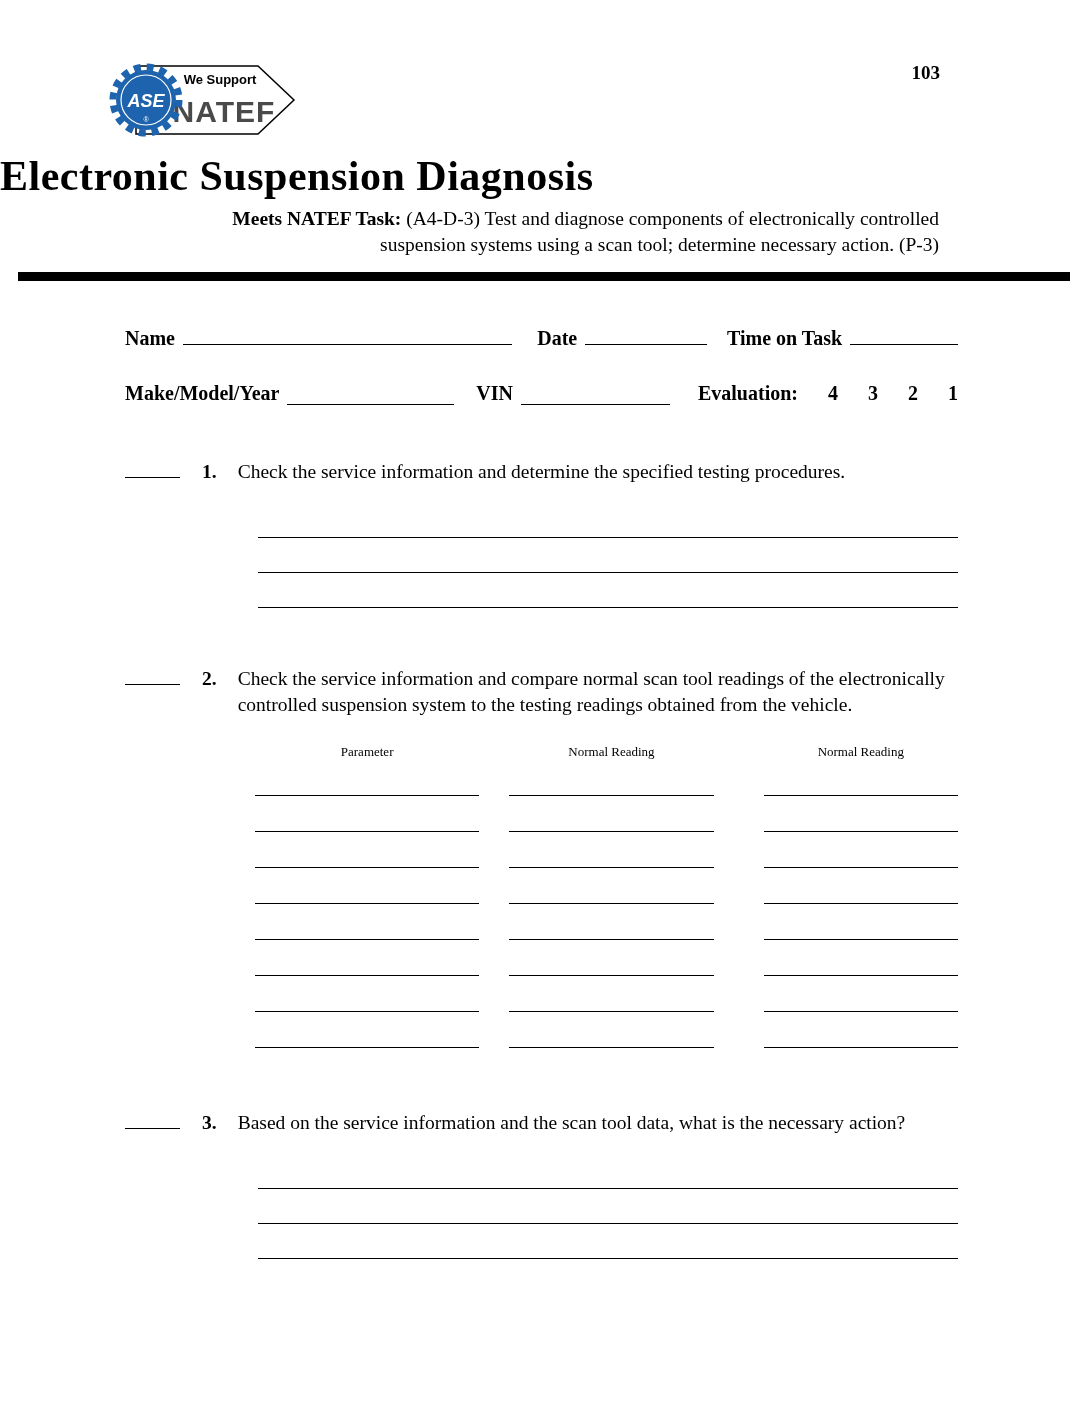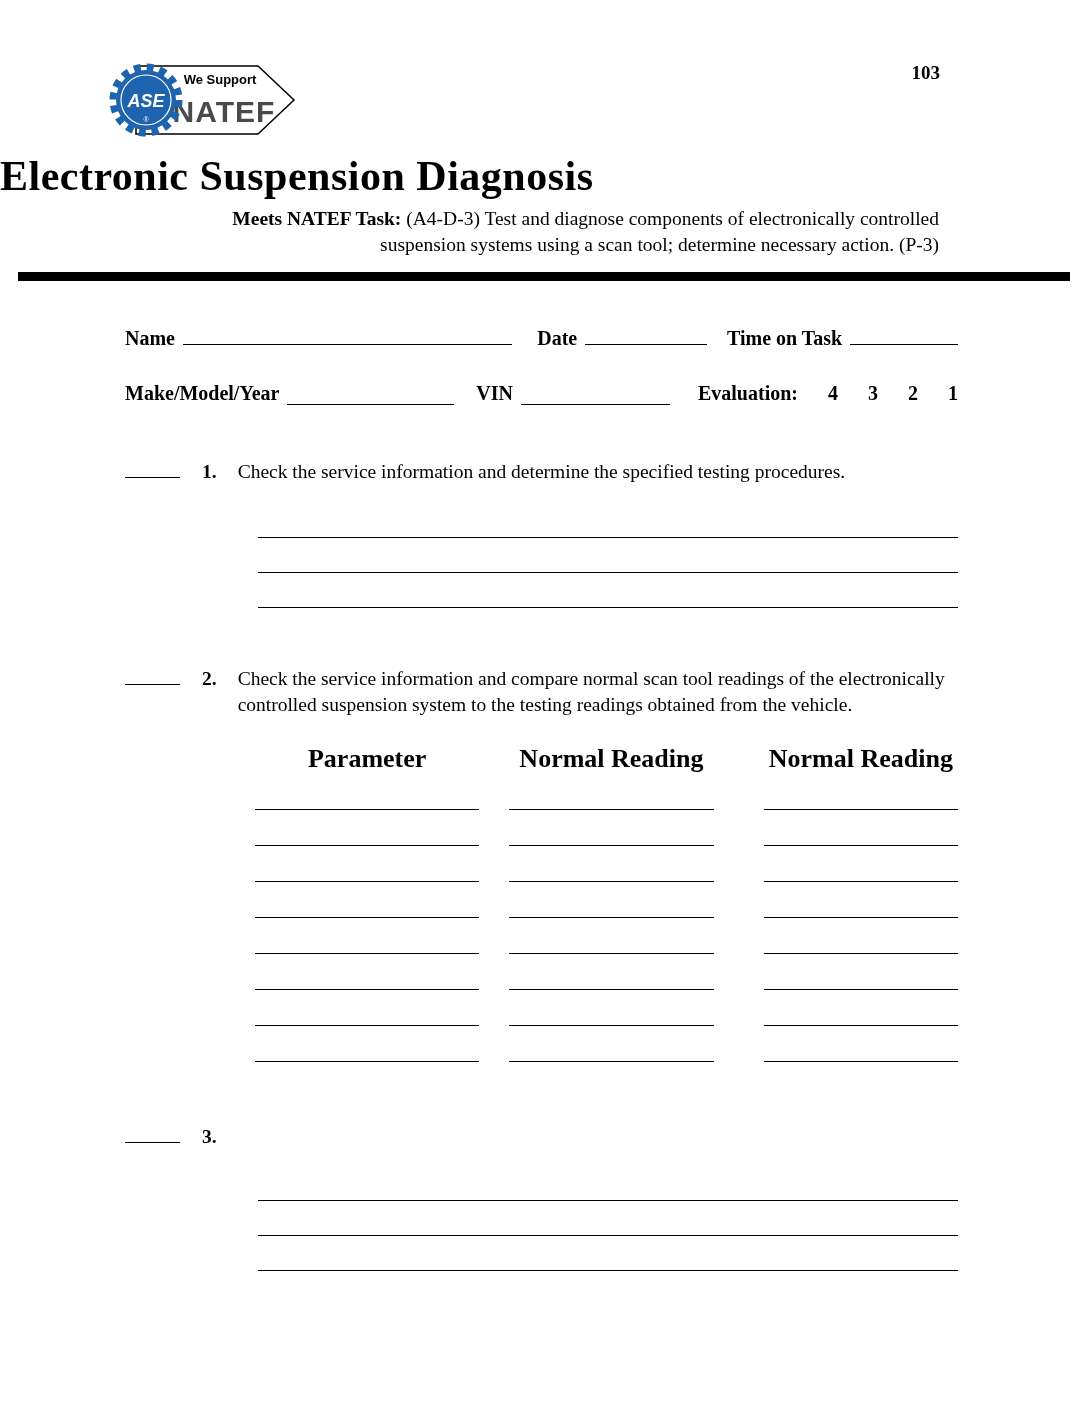--- a/index.html
+++ b/index.html
@@ -58,21 +58,21 @@
   .q1 { margin-top: 54px; }
   .q2 { margin-top: 58px; }
   .q3 { margin-top: 62px; }
   .score-blank { flex: 0 0 55px; border-bottom: 1.5px solid #000; height: 19px; }
   .qnum { font-weight: bold; margin-left: 22px; }
   .qtext { margin-left: 21px; max-width: 745px; line-height: 1.33; }
   .answer-lines { margin-left: 133px; width: 700px; }
   .answer-lines .answer-line { height: 35px; border-bottom: 1px solid #000; }
   .answer-lines { margin-top: 18px; }
   .scan-table { margin-left: 130px; margin-top: 26px; }
-  .thead { display: flex; font-weight: bold; font-size: 26px; }
+  .thead { display: flex; font-weight: normal; font-size: 13px; }
   .th1 { width: 225px; text-align: center; }
   .th2 { width: 205px; text-align: center; margin-left: 30px; }
   .th3 { width: 195px; text-align: center; margin-left: 50px; }
   .trow { display: flex; height: 36px; }
   .trow .cell { border-bottom: 1px solid #000; height: 100%; }
   .c1 { width: 225px; }
   .c2 { width: 205px; margin-left: 30px; }
   .c3 { width: 195px; margin-left: 50px; }
   .logo-text-sans { font-family: "Liberation Sans", sans-serif; }
 </style>
@@ -193,20 +193,21 @@
           <span class="cell c3"></span>
         </div>
         </div>
     </div>
   </div>
 
   <div class="q-section">
     <div class="q-row q3">
       <span class="score-blank"></span>
       <span class="qnum">3.</span>
+      <span class="qtext">Based on the service information and the scan tool data, what is the necessary action?</span>
     </div>
     <div class="answer-lines">
       <div class="answer-line"></div>
     <div class="answer-line"></div>
         <div class="answer-line"></div>
       </div>
   </div>
 
 </div>
 

